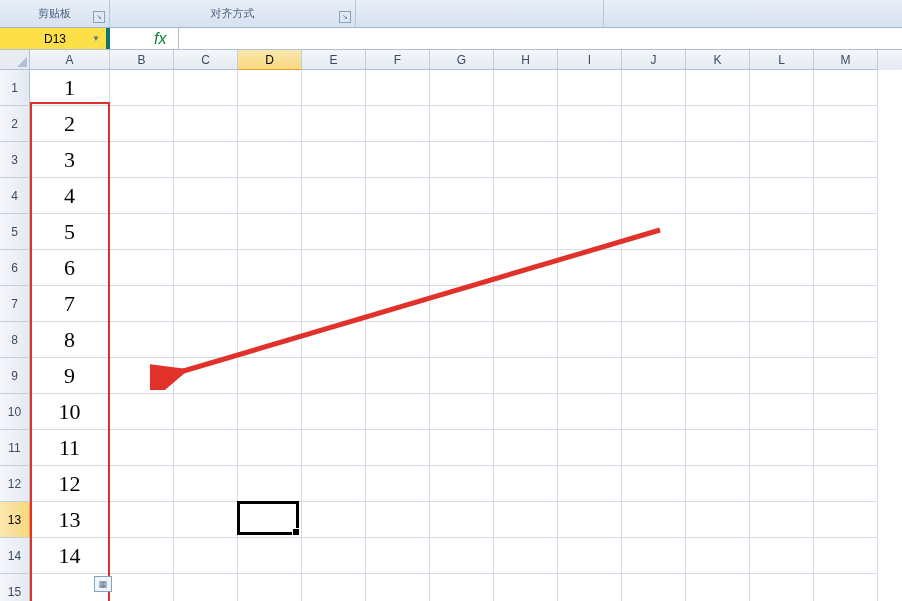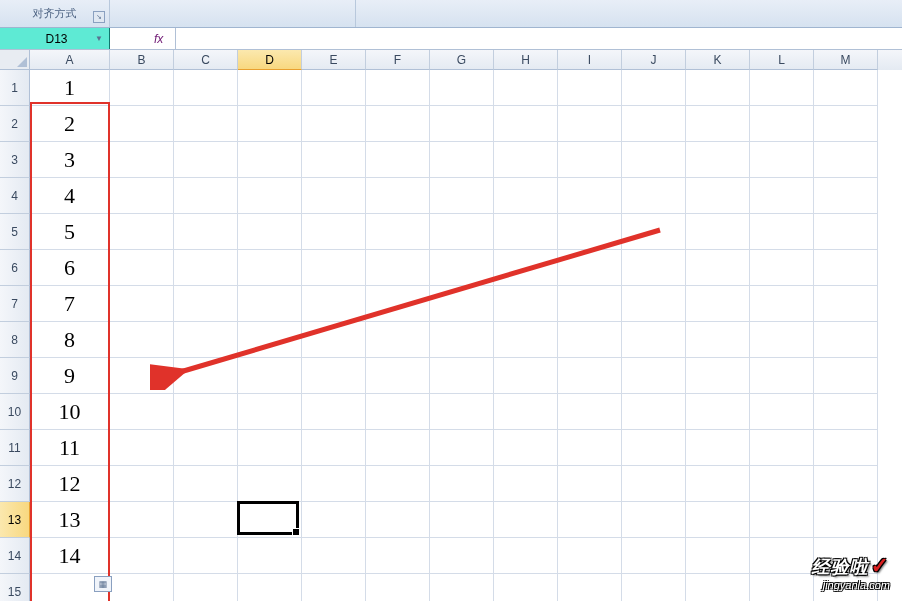--- a/index.html
+++ b/index.html
@@ -59,22 +59,22 @@
       border-bottom: 1px solid #b0c0d6;
       font-size: 12px;
     }
     .name-box {
       width: 110px;
       height: 100%;
       display: flex;
       align-items: center;
       justify-content: flex-end;
       padding: 0 2px;
-      border-right: 1px solid #0f766e;
-      background: #5eead4;
+      border-right: 4px solid #0f766e;
+      background: #fde047;
     }
     .name-box-text {
       flex: 1;
       text-align: center;
       color: #000;
       padding-left: 20px;
     }
     .name-dropdown {
       width: 16px;
       height: 16px;
@@ -87,23 +87,23 @@
     }
     .fx-controls {
       display: flex;
       align-items: center;
       height: 100%;
       padding: 0 12px 0 44px;
       color: #888;
     }
     .fx-btn {
       font-style: italic;
-      font-size: 12px;
-      cursor: pointer;
-      color: #701a75;
+      font-size: 16px;
+      cursor: pointer;
+      color: #15803d;
     }
     .formula-input {
       flex: 1;
       height: 100%;
       border: none;
       outline: none;
       padding: 0 4px;
       border-left: 1px solid #b0c0d6;
     }
     
@@ -265,20 +265,24 @@
       font-size: 11px;
       font-style: italic;
       color: #fff;
       text-shadow: -1px -1px 0 #000, 1px -1px 0 #000, -1px 1px 0 #000, 1px 1px 0 #000;
     }
   </style>
 </head>
 <body>
 
 <div class="ribbon-groups">
+  <div class="ribbon-group">
+    <span>剪贴板</span>
+    <span class="launcher">↘</span>
+  </div>
   <div class="ribbon-group">
     <span>对齐方式</span>
     <span class="launcher">↘</span>
   </div>
   <div class="ribbon-group"></div>
 </div>
 
 <div class="formula-bar">
   <div class="name-box">
     <span class="name-box-text">D13</span>
@@ -560,17 +564,13 @@
         <polygon points="0,8 18,0 18,16" fill="#e0322a"></polygon>
       </marker>
     </defs>
     <line x1="510" y1="10" x2="20" y2="155" stroke="#e0322a" stroke-width="5" marker-end="url(#ah)"></line>
   </svg>
 
   <div class="active-cell-outline" id="active-outline" style="left: 237px; top: 451px; width: 62px; height: 34px;"></div>
 
   <div class="fill-handle-menu" id="fill-menu" style="left: 94px; top: 526px;">▦</div>
 
-  <div class="watermark">
-    <div class="w1"><span>经验啦</span><span class="check">✓</span></div>
-    <div class="w2">jingyanla.com</div>
-  </div>
 </div>
 
 </body></html>

